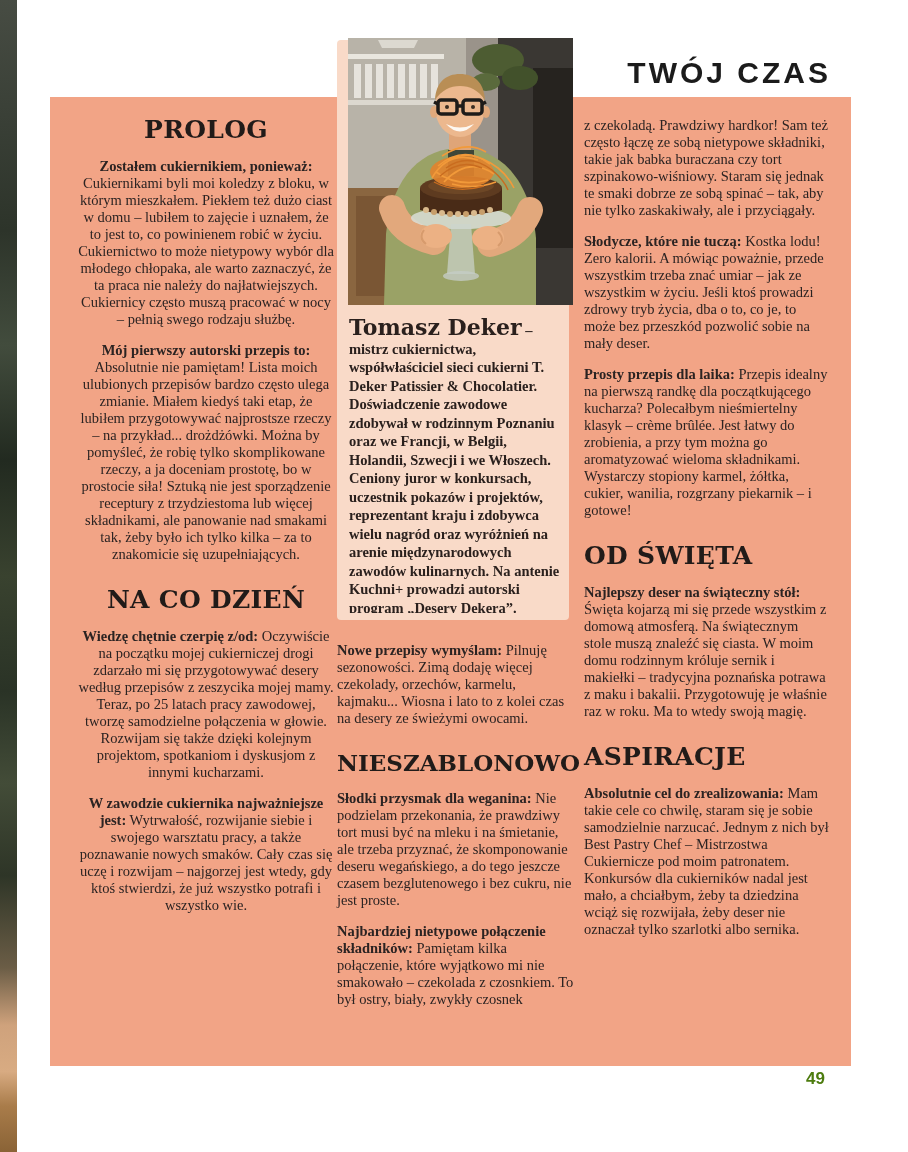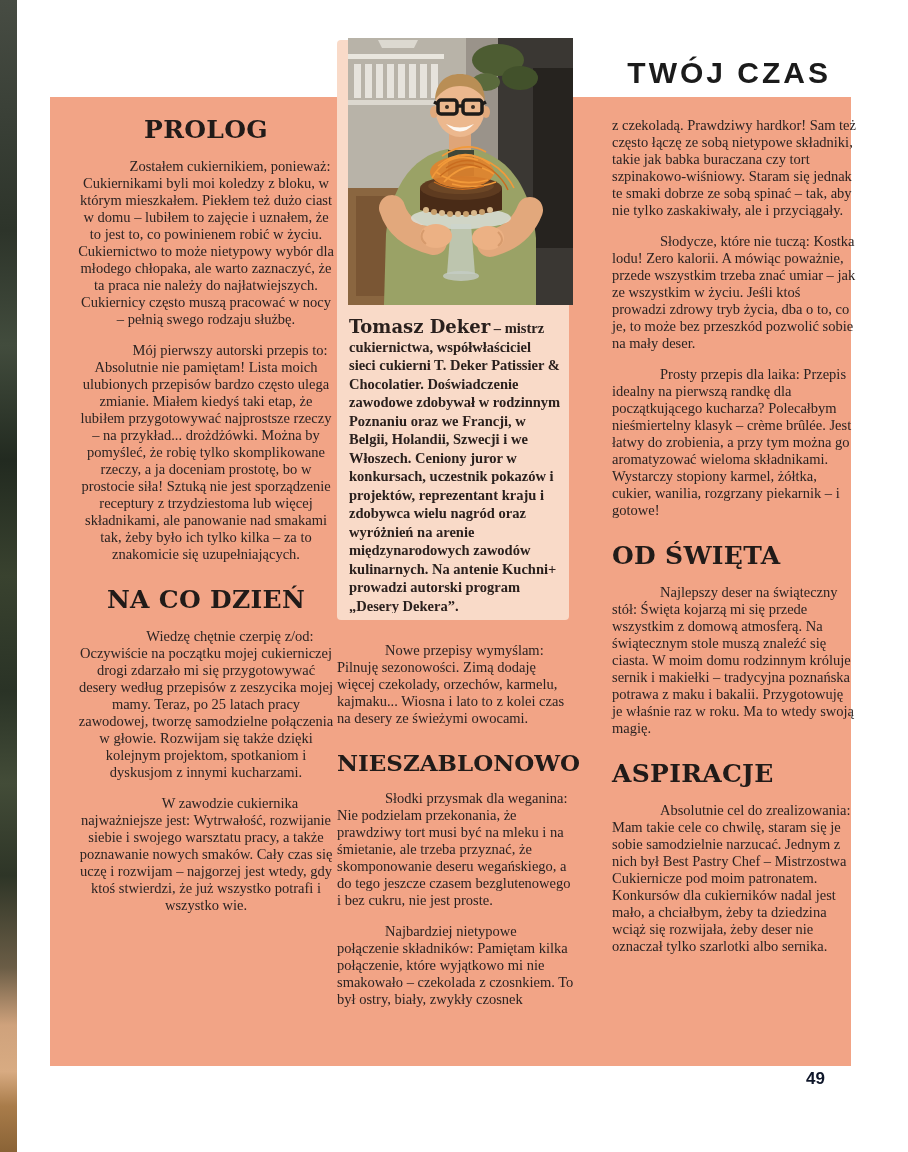--- a/index.html
+++ b/index.html
@@ -34,38 +34,38 @@
   }
   .photo-wrap {
     position:absolute; left:348px; top:38px; width:225px; height:267px;
     overflow:hidden;
   }
   .caption-text {
     position:absolute; left:349px; top:318px; width:212px; height:295px;
     font-weight:700; font-size:14.5px; line-height:18.5px; color:#2a201d;
     overflow:hidden;
   }
-  .caption-name { font-family:"DejaVu Serif", serif; font-size:18px; }
+  .caption-name { font-family:"DejaVu Serif", serif; font-size:22px; }
   .col { position:absolute; }
   .col1 { left:78px;  top:115px; width:256px;text-align:center; }
   .col2 { left:337px; top:642px; width:237px; }
-  .col3 { left:612px; top:117px; width:245px; }
+  .col3 { left:584px; top:117px; width:245px; }
   h2.section {
     font-family:"DejaVu Serif", serif; font-weight:700;
     font-size:25px; letter-spacing:.3px; color:#211b19;
     margin:22px 0 14px 0;
   }
   h2.section.first { margin-top:0; }
   h2.section.tight { font-size:23px; letter-spacing:0; }
   p.para { font-size:14.5px; line-height:17px; margin-bottom:14px; }
-  .lead { font-weight:400;margin-left:48px; }
+  .lead { font-weight:700; }
   .page-number {
     position:absolute; left:806px; top:1069px;
     font-family:"Liberation Sans", sans-serif; font-weight:700;
-    font-size:17px; color:#0f172a;
+    font-size:17px; color:#4d7c0f;
   }
 </style>
 </head>
 <body>
 
 <div class="left-strip"></div>
 
 <div class="masthead">TWÓJ CZAS</div>
 
 <div class="panel"></div>

